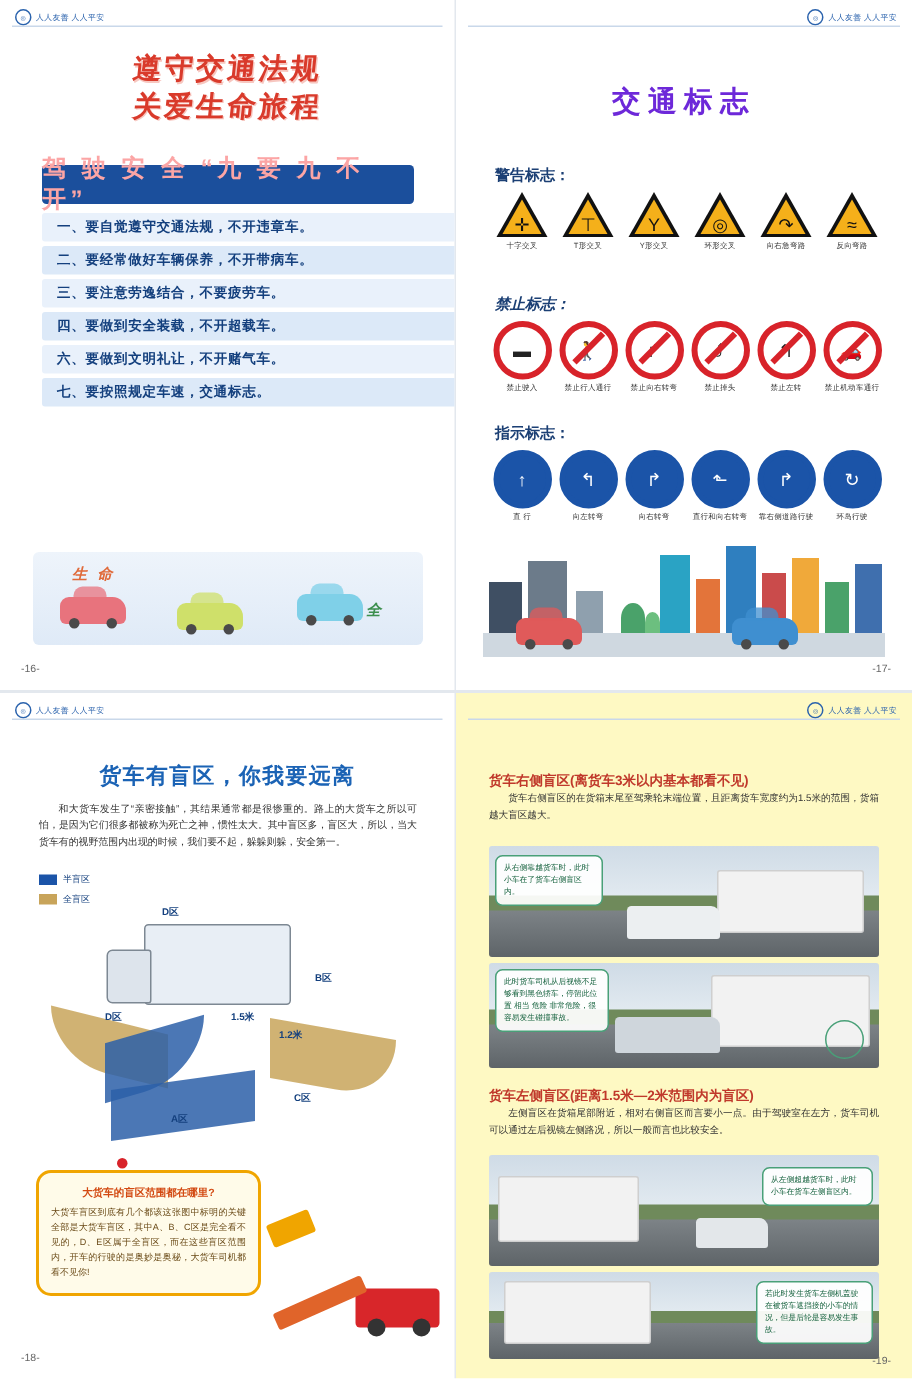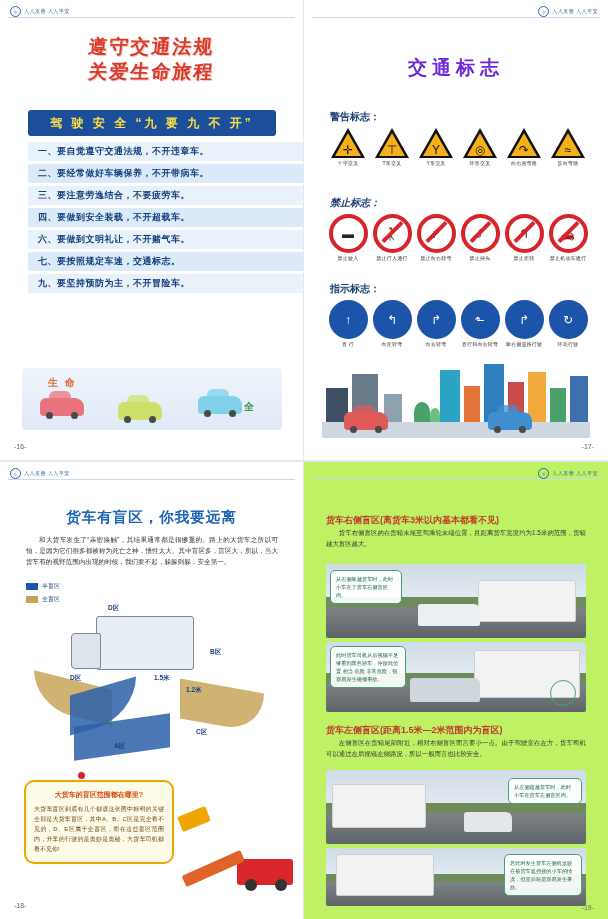--- a/index.html
+++ b/index.html
@@ -10,26 +10,26 @@
   .hdr{position:absolute;top:6px;left:10px;display:flex;align-items:center;gap:3px;font-size:5.2px;color:#2b63ad;letter-spacing:.3px;}
   .hdr.right{left:auto;right:10px;}
   .hdr .seal{width:9px;height:9px;border-radius:50%;border:1px solid #2b63ad;display:flex;align-items:center;justify-content:center;font-size:4px;color:#2b63ad;}
   .rule{position:absolute;left:8px;right:8px;top:17px;height:1px;background:#c9d8ea;}
 
   
   #p16{left:0;top:0;width:304px;height:460px;background:#ffffff;border-right:1px solid #e3e8ee;}
   .p16-title{position:absolute;top:34px;left:0;width:100%;text-align:center;}
   .p16-title div{font-family:"DejaVu Sans",sans-serif;font-weight:bold;font-size:19px;color:#d93a2b;letter-spacing:2px;line-height:25px;text-shadow:1px 1px 0 #f7c7c0;transform:skewX(-6deg);}
   .p16-sub{position:absolute;top:110px;left:28px;width:248px;height:26px;background:#1b4f9c;border-radius:3px;display:flex;align-items:center;justify-content:center;}
-  .p16-sub span{color:#fde047;font-weight:bold;font-size:12px;letter-spacing:3px;}
+  .p16-sub span{color:#fca5a5;font-weight:bold;font-size:16px;letter-spacing:3px;}
   .rules{position:absolute;top:142px;left:28px;width:300px;}
   .rule-row{height:19px;margin-bottom:3px;background:#e9f1fb;border-radius:2px;display:flex;align-items:center;padding-left:10px;box-sizing:border-box;}
   .rule-row:nth-child(even){background:#dce9f8;}
   .rule-row span{font-size:9px;color:#14407e;font-weight:bold;letter-spacing:.5px;}
-  .p16-ill{position:absolute;left:22px;top:368px;width:260px;height:62px;background:linear-gradient(180deg,#eef4fb 0%,#dfeaf7 100%);border-radius:4px;}
+  .p16-ill{position:absolute;left:22px;top:368px;width:260px;height:62px;background:linear-gradient(180deg,#eef4fb 0%,#dfeaf7 100%);border-radius:4px;font-style:italic;}
   .p16-ill .word{position:absolute;font-size:10px;color:#e06a3a;font-weight:bold;letter-spacing:2px;}
   .p16-ill .w1{left:26px;top:8px;}
   .p16-ill .w2{right:26px;top:32px;color:#3c8f4e;}
   .car{position:absolute;width:44px;height:18px;border-radius:6px 9px 4px 4px;}
   .car:after{content:"";position:absolute;left:9px;top:-7px;width:22px;height:9px;border-radius:6px 6px 0 0;background:inherit;opacity:.75;}
   .car .wh{position:absolute;bottom:-3px;width:7px;height:7px;border-radius:50%;background:#4a4a4a;}
   .car .wh.l{left:6px;} .car .wh.r{right:6px;}
   #carA{left:18px;top:30px;background:#e8737d;}
   #carB{left:96px;top:34px;background:#cfe06a;}
   #carC{left:176px;top:28px;background:#7fd0e8;}
@@ -63,21 +63,21 @@
   .fan{position:absolute;background:#c8a45a;opacity:.85;}
   .fanb{position:absolute;background:#2b5fa8;opacity:.85;}
   .zlabel{position:absolute;font-size:6.5px;font-weight:bold;color:#14407e;}
   .note{position:absolute;left:24px;top:318px;width:150px;border:2px solid #f0a500;border-radius:10px;background:#fffbe9;padding:8px;box-sizing:border-box;}
   .note h4{margin:0 0 4px;font-size:7px;color:#d34a12;text-align:center;}
   .note p{margin:0;font-size:6px;line-height:10px;color:#6a4a17;text-align:justify;}
   .pin{position:absolute;left:78px;top:310px;width:7px;height:7px;border-radius:50%;background:#d8232a;}
   .machine{position:absolute;right:8px;bottom:28px;width:118px;height:96px;}
 
   
-  #p19{left:304px;top:460px;width:304px;height:459px;background:#bef264;border-top:2px solid #e3e8ee;}
+  #p19{left:304px;top:460px;width:304px;height:459px;background:#fef9c3;border-top:2px solid #e3e8ee;}
   .p19-h{position:absolute;left:22px;font-size:9px;font-weight:bold;color:#c0392b;}
   .p19-p{position:absolute;left:22px;width:260px;font-size:6.4px;line-height:10.5px;color:#333;text-align:justify;text-indent:12.8px;}
   .photo{position:absolute;border-radius:2px;overflow:hidden;}
   .callout{position:absolute;border:1.2px solid #49a078;border-radius:5px;background:rgba(255,255,255,.93);padding:4px 5px;box-sizing:border-box;font-size:5.2px;line-height:8px;color:#17633f;}
   
   .road{position:absolute;left:0;right:0;bottom:0;height:42%;background:linear-gradient(180deg,#7d8387 0%,#5e6468 100%);}
   .sky{position:absolute;left:0;right:0;top:0;height:58%;background:linear-gradient(180deg,#cfdbe6 0%,#e7eef3 100%);}
   .green{position:absolute;left:0;right:0;top:44%;height:16%;background:#6f8a5b;}
   .wtruck{position:absolute;background:#f2f2f2;border:1px solid #cfcfcf;border-radius:2px;}
   .wcar{position:absolute;background:#eceff1;border-radius:3px 6px 2px 2px;}
@@ -112,23 +112,20 @@
         <span>三、要注意劳逸结合，不要疲劳车。</span>
       </div>
     <div class="rule-row">
         <span>四、要做到安全装载，不开超载车。</span>
       </div>
     <div class="rule-row">
         <span>六、要做到文明礼让，不开赌气车。</span>
       </div>
     <div class="rule-row">
         <span>七、要按照规定车速，交通标志。</span>
-      </div>
-    <div class="rule-row">
-        <span>九、要坚持预防为主，不开冒险车。</span>
       </div>
   </div>
 
   <div class="p16-ill">
     <span class="word w1">生 命</span>
     <span class="word w2">安 全</span>
     <div class="car" id="carA">
         <i class="wh l"></i>
         <i class="wh r"></i>
       </div>

